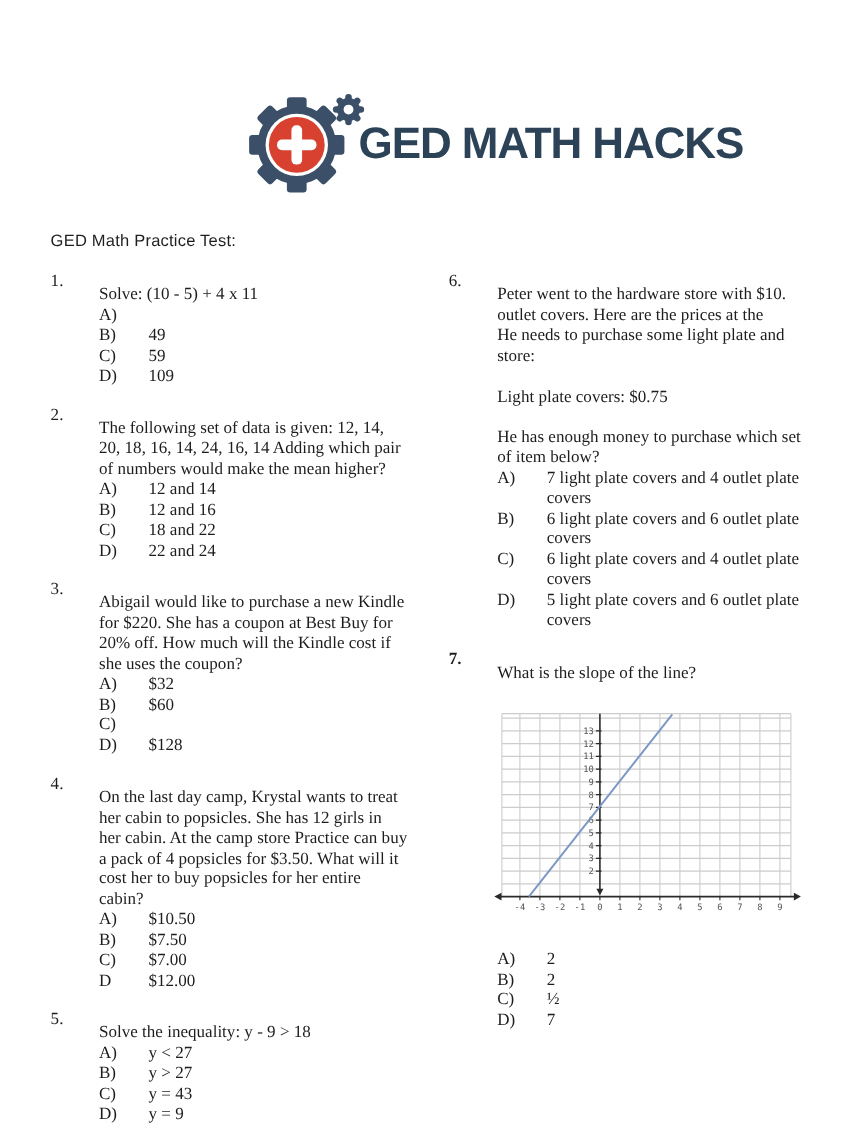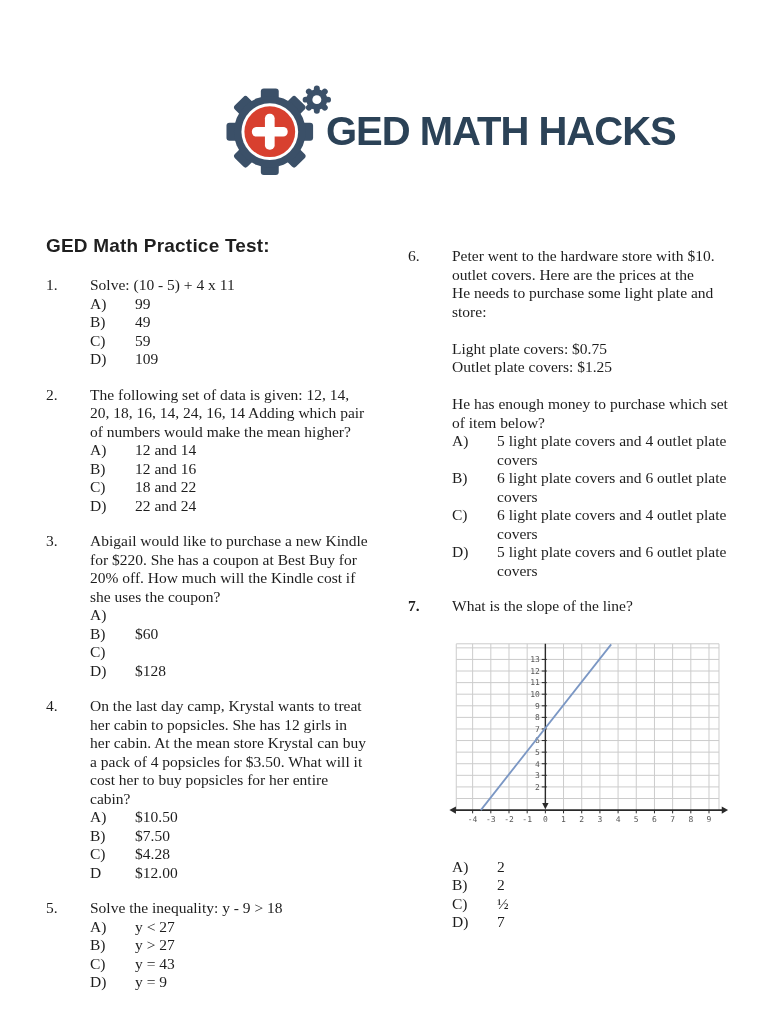--- a/index.html
+++ b/index.html
@@ -12,28 +12,28 @@
   .logo svg { width:112px; height:112px; display:block; }
   .logo-text {
     font-family:"Liberation Sans", sans-serif; font-weight:700; font-size:40px;
     letter-spacing:-1px; margin-left:-8px; margin-top:6px; white-space:nowrap;
   }
   
   .col { position:absolute; }
   .col-left  { left:46px;  top:211px; width:342px; }
   .col-right { left:408px; top:247px; width:336px; }
   .heading {
-    font-family:"Liberation Sans", sans-serif; font-weight:700; font-size:19px;
-    color:#1f1f1f; margin-bottom:19px; letter-spacing:0.2px;margin-top:24px;
+    font-family:"Liberation Sans", sans-serif; font-weight:400; font-size:15px;
+    color:#1f1f1f; margin-bottom:19px; letter-spacing:0.2px;
   }
   .question { margin-bottom:17px; font-size:15.5px; line-height:18.5px; }
   .q-row { display:flex; }
   .q-num { flex:0 0 44px; width:44px; }
   .q-num.bold { font-weight:700; }
-  .q-body { flex:1 1 auto; min-width:0; }
+  .q-body { flex:1 1 auto; min-width:0;margin-top:12px; }
   .q-line { min-height:18.5px; }
   .opt-row { display:flex; }
   .opt-letter { flex:0 0 45px; width:45px; }
   .opt-text { flex:1 1 auto; }
   .chart-wrap { margin:26px 0 27px -3px; }
   .chart-wrap svg { display:block; }
 </style>
 </head>
 <body>
 
@@ -75,23 +75,20 @@
   <div class="col col-left">
     <div class="heading">GED Math Practice Test:</div>
     <div id="questions-left">
         <div class="question">
           <div class="q-row">
             <div class="q-num">1.</div>
             <div class="q-body">
               <div class="q-line">Solve: (10 - 5) + 4 x 11</div>
               <div class="opt-row">
                 <div class="opt-letter">A)</div>
-                <div class="opt-text">
-                  <div class="q-line">99</div>
-                </div>
               </div>
               <div class="opt-row">
                 <div class="opt-letter">B)</div>
                 <div class="opt-text">
                   <div class="q-line">49</div>
                 </div>
               </div>
               <div class="opt-row">
                 <div class="opt-letter">C)</div>
                 <div class="opt-text">
@@ -144,20 +141,23 @@
         <div class="question">
           <div class="q-row">
             <div class="q-num">3.</div>
             <div class="q-body">
               <div class="q-line">Abigail would like to purchase a new Kindle</div>
               <div class="q-line">for $220. She has a coupon at Best Buy for</div>
               <div class="q-line">20% off. How much will the Kindle cost if</div>
               <div class="q-line">she uses the coupon?</div>
               <div class="opt-row">
                 <div class="opt-letter">A)</div>
+                <div class="opt-text">
+                  <div class="q-line">$32</div>
+                </div>
               </div>
               <div class="opt-row">
                 <div class="opt-letter">B)</div>
                 <div class="opt-text">
                   <div class="q-line">$60</div>
                 </div>
               </div>
               <div class="opt-row">
                 <div class="opt-letter">C)</div>
               </div>
@@ -169,40 +169,40 @@
               </div>
             </div>
           </div>
         </div>
         <div class="question">
           <div class="q-row">
             <div class="q-num">4.</div>
             <div class="q-body">
               <div class="q-line">On the last day camp, Krystal wants to treat</div>
               <div class="q-line">her cabin to popsicles. She has 12 girls in</div>
-              <div class="q-line">her cabin. At the mean store Krystal can buy</div>
+              <div class="q-line">her cabin. At the camp store Practice can buy</div>
               <div class="q-line">a pack of 4 popsicles for $3.50. What will it</div>
               <div class="q-line">cost her to buy popsicles for her entire</div>
               <div class="q-line">cabin?</div>
               <div class="opt-row">
                 <div class="opt-letter">A)</div>
                 <div class="opt-text">
                   <div class="q-line">$10.50</div>
                 </div>
               </div>
               <div class="opt-row">
                 <div class="opt-letter">B)</div>
                 <div class="opt-text">
                   <div class="q-line">$7.50</div>
                 </div>
               </div>
               <div class="opt-row">
                 <div class="opt-letter">C)</div>
                 <div class="opt-text">
-                  <div class="q-line">$4.28</div>
+                  <div class="q-line">$7.00</div>
                 </div>
               </div>
               <div class="opt-row">
                 <div class="opt-letter">D</div>
                 <div class="opt-text">
                   <div class="q-line">$12.00</div>
                 </div>
               </div>
             </div>
           </div>
@@ -247,28 +247,27 @@
         <div class="question">
           <div class="q-row">
             <div class="q-num">6.</div>
             <div class="q-body">
               <div class="q-line">Peter went to the hardware store with $10.</div>
               <div class="q-line">outlet covers. Here are the prices at the</div>
               <div class="q-line">He needs to purchase some light plate and</div>
               <div class="q-line">store:</div>
               <div class="q-line">&nbsp;</div>
               <div class="q-line">Light plate covers: $0.75</div>
-              <div class="q-line">Outlet plate covers: $1.25</div>
               <div class="q-line">&nbsp;</div>
               <div class="q-line">He has enough money to purchase which set</div>
               <div class="q-line">of item below?</div>
               <div class="opt-row">
                 <div class="opt-letter">A)</div>
                 <div class="opt-text">
-                  <div class="q-line">5 light plate covers and 4 outlet plate</div>
+                  <div class="q-line">7 light plate covers and 4 outlet plate</div>
                   <div class="q-line">covers</div>
                 </div>
               </div>
               <div class="opt-row">
                 <div class="opt-letter">B)</div>
                 <div class="opt-text">
                   <div class="q-line">6 light plate covers and 6 outlet plate</div>
                   <div class="q-line">covers</div>
                 </div>
               </div>

